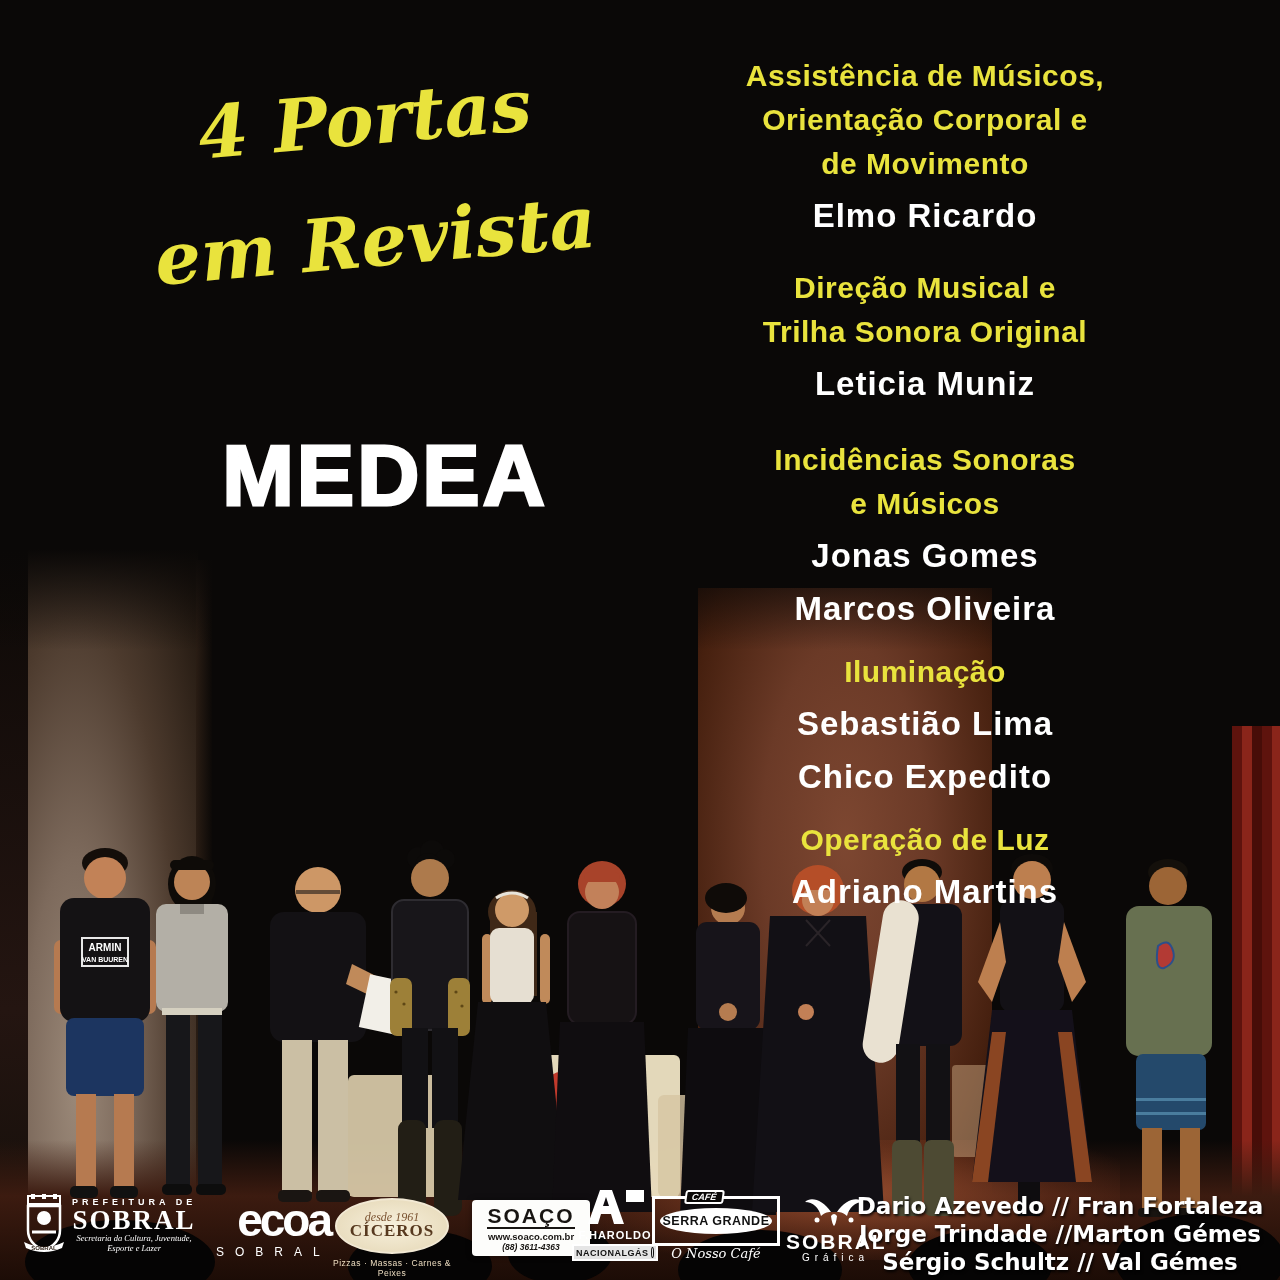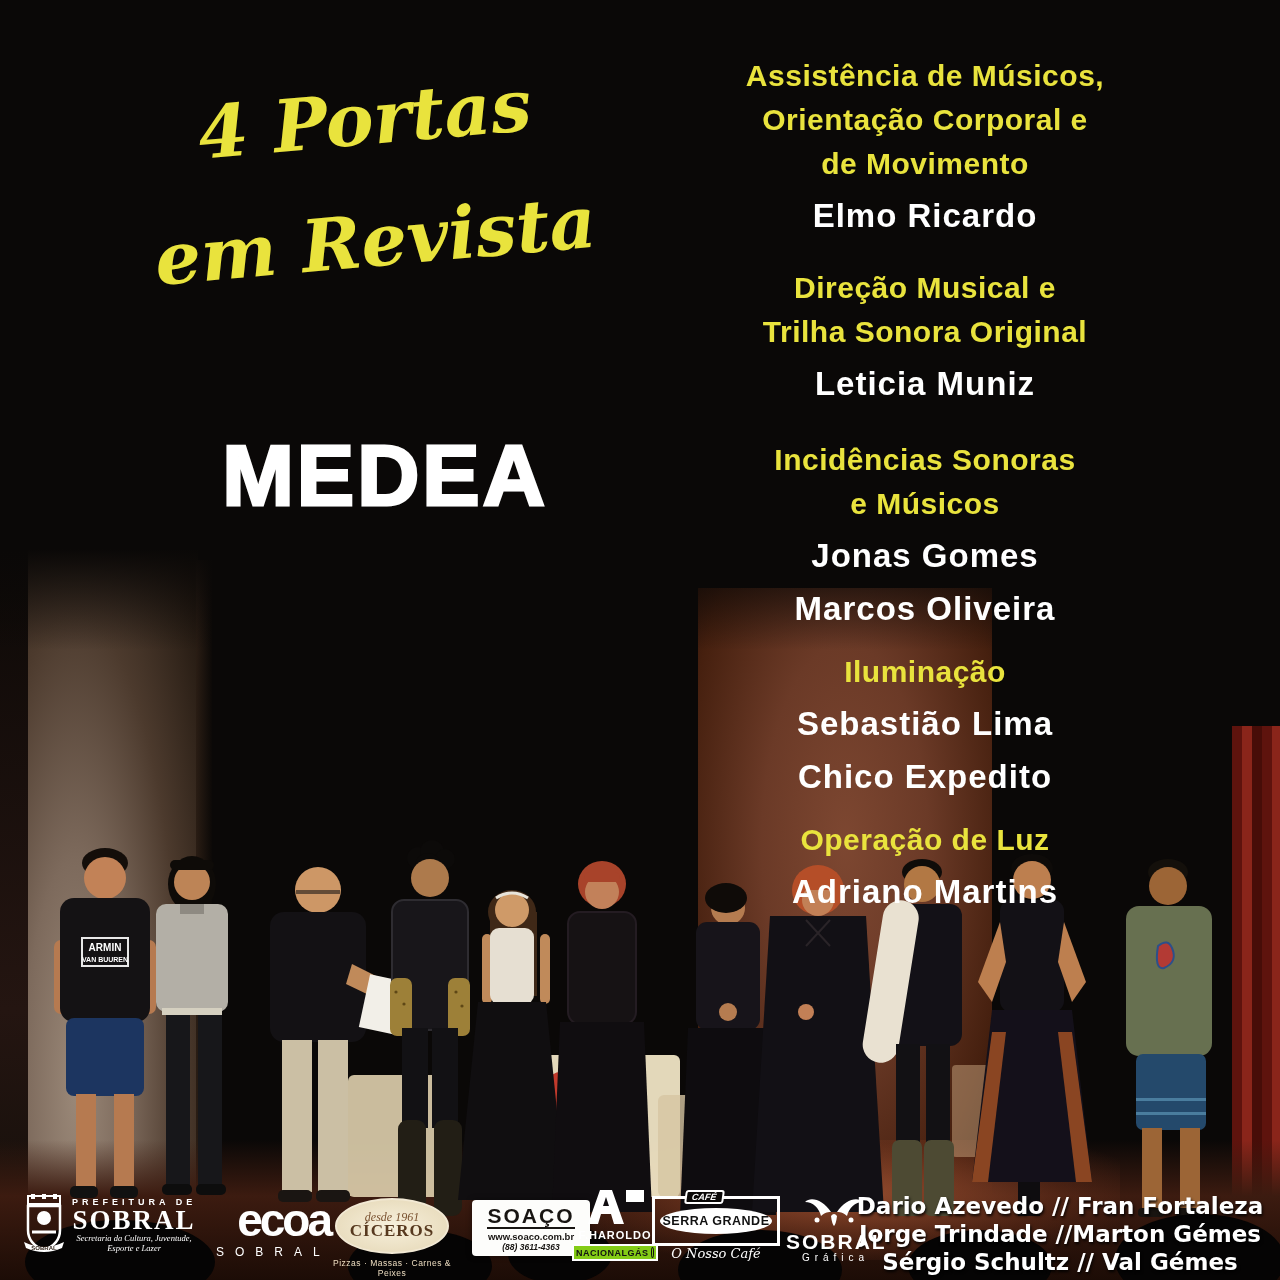--- a/index.html
+++ b/index.html
@@ -60,21 +60,21 @@
   .cic-name{font-family:"Liberation Serif",serif;font-weight:bold;font-size:17px;color:#57391f;letter-spacing:1px;line-height:18px;}
   .cic-sub{font-size:8.5px;color:#ecdcc0;margin-top:4px;letter-spacing:.5px;}
   .logo-soaco{left:452px;top:1200px;width:118px;margin-left:20px;}
   .soaco-box{background:#fdfdfb;border-radius:4px;padding:5px 4px 4px;text-align:center;color:#181512;
     box-shadow:0 0 6px rgba(0,0,0,.4);}
   .soaco-name{font-weight:900;font-size:21px;letter-spacing:2px;line-height:21px;border-bottom:2px solid #181512;display:inline-block;padding-bottom:1px;}
   .soaco-web{font-size:9.5px;font-weight:bold;margin-top:2px;}
   .soaco-tel{font-size:8.5px;font-style:italic;font-weight:bold;}
   .logo-fharoldo{left:572px;top:1190px;width:86px;text-align:center;}
   .fh-name{font-size:11px;font-weight:bold;letter-spacing:1px;margin-top:1px;}
-  .fh-gas{margin-top:3px;border:2px solid #fff;background:#84cc16;color:#121212;font-size:9px;font-weight:bold;
+  .fh-gas{margin-top:3px;border:2px solid #fff;background:#e5e5e5;color:#121212;font-size:9px;font-weight:bold;
     letter-spacing:.5px;padding:1px 2px;display:flex;align-items:center;justify-content:center;gap:2px;}
   .fh-gas-circle{display:inline-block;width:9px;height:9px;border:1.5px solid #121212;border-radius:50%;}
   .logo-serra{left:652px;top:1196px;width:128px;text-align:center;}
   .serra-box{position:relative;border:3px solid #fff;height:44px;display:flex;align-items:center;justify-content:center;}
   .serra-cafe{position:absolute;top:-9px;left:30px;background:#0a0807;border:2px solid #fff;border-radius:3px;
     color:#fff;font-size:9px;font-weight:bold;font-style:italic;padding:0 5px;transform:skewX(-8deg);}
   .serra-oval{background:#fff;border-radius:50%;width:112px;height:26px;display:flex;align-items:center;justify-content:center;
     color:#121212;font-size:12.5px;font-weight:bold;letter-spacing:.5px;}
   .serra-sub{font-family:"DejaVu Serif",serif;font-style:italic;font-size:13px;}
   .logo-sobralgraf{left:786px;top:1194px;width:96px;text-align:center;}

